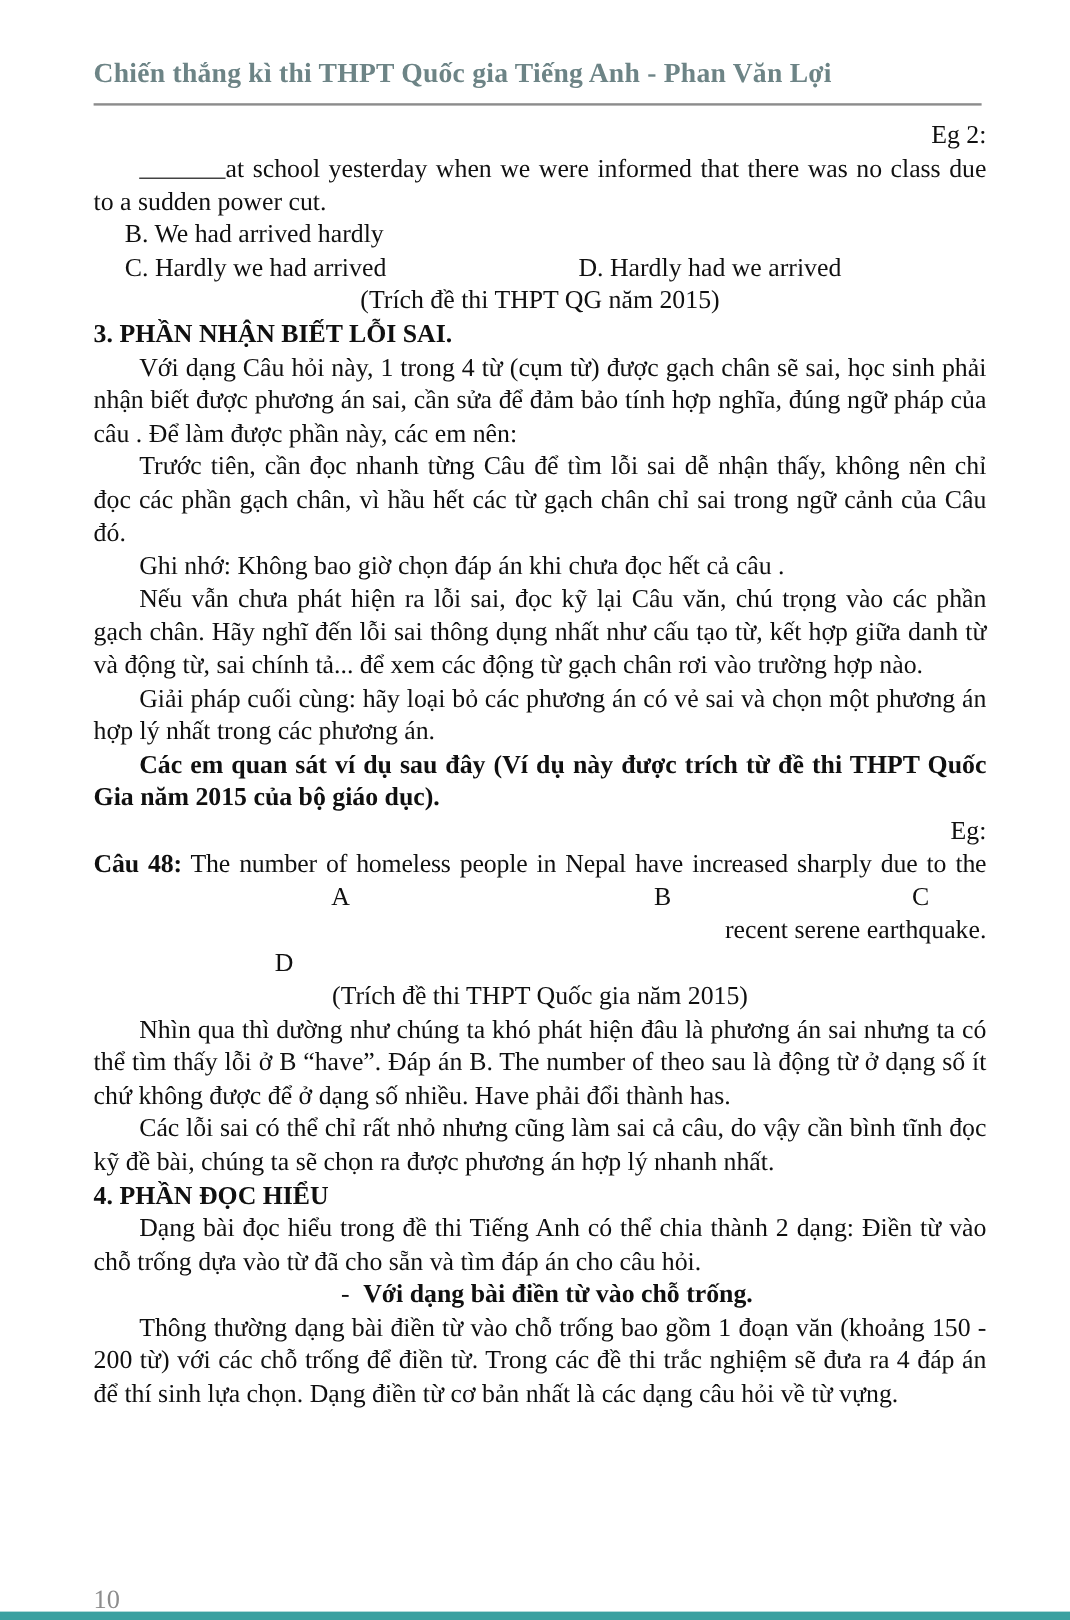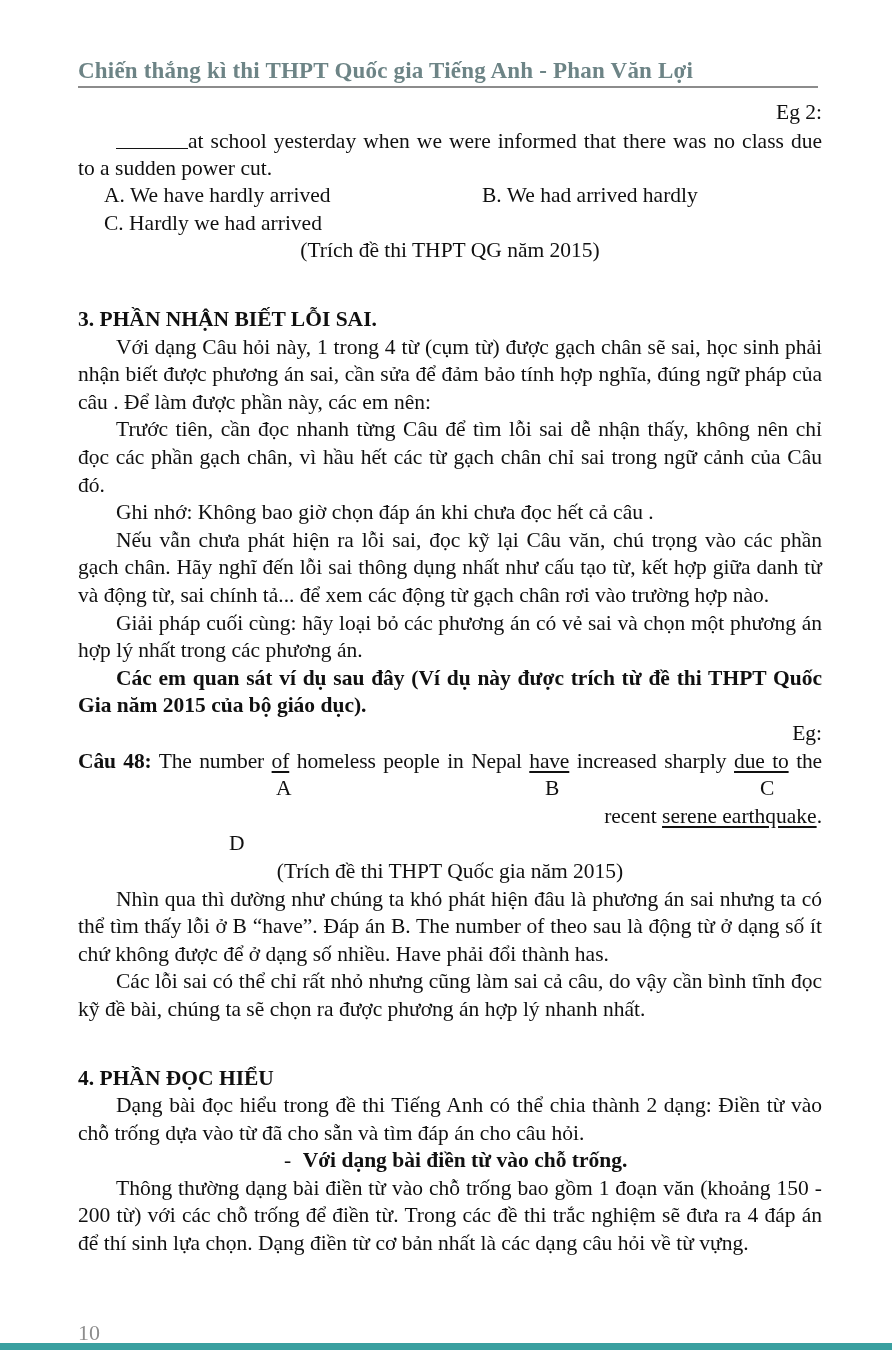--- a/index.html
+++ b/index.html
@@ -9,21 +9,21 @@
     height: 1350px;
     background: #ffffff;
     font-family: "Liberation Serif", "DejaVu Serif", serif;
     color: #101010;
     overflow: hidden;
   }
   
   .header-title {
     position: absolute;
     left: 78px;
-    top: 58px;
+    top: 48px;
     width: 744px;
     font-size: 23px;
     font-weight: bold;
     color: #6d8486;
     letter-spacing: 0.2px;
   }
   .header-rule {
     position: absolute;
     left: 78px;
     top: 86px;
@@ -37,33 +37,33 @@
     left: 78px;
     top: 99px;
     width: 744px;
     font-size: 21.5px;
     line-height: 27.6px;
   }
   .content p, .content h3 { margin: 0; padding: 0; }
   .para { text-align: justify; text-indent: 38px; }
   .flush { text-align: right; }
   .cite { text-align: center; }
-  h3.sec { font-size: 21.5px; font-weight: bold; text-align: left; margin-top: 41px; }
+  h3.sec { font-size: 21.5px; font-weight: bold; text-align: left; }
   .note { font-weight: bold; text-align: justify; text-indent: 38px; }
   .opt-row { display: flex; padding-left: 26px; }
   .opt-row .c1 { width: 378px; flex: 0 0 378px; }
   .opt-row .c2 { flex: 1; }
   .blank {
     display: inline-block;
     width: 72px;
     border-bottom: 1.6px solid #141414;
     height: 1em;
     margin-bottom: -2px;
   }
-  .u { text-decoration: underline; text-underline-offset: 3px; margin-top: 29px; }
+  .u { text-underline-offset: 3px; margin-top: 29px; }
   .cau48-line { text-align: justify; text-align-last: justify; letter-spacing: -0.15px; }
   .letters { position: relative; height: 27.6px; }
   .letters span { position: absolute; top: 0; }
   .pos-a { left: 198px; }
   .pos-b { left: 467px; }
   .pos-c { left: 682px; }
   .pos-d { left: 151px; }
   .bullet-line { padding-left: 26px; text-align: center; }
   .bullet-line .dash { display: inline-block; width: 30px; }
   .bullet-line b { font-weight: bold; }
@@ -92,25 +92,25 @@
   <div class="header-title">Chiến thắng kì thi THPT Quốc gia Tiếng Anh - Phan Văn Lợi</div>
   <div class="header-rule"></div>
 
   <div class="content">
 
     <p class="flush">Eg 2:</p>
 
     <p class="para"><span class="blank"></span><span>at school yesterday when we were informed that there was no class due to a sudden power cut.</span></p>
 
     <div class="opt-row">
-      <span class="c1">A. We have hardly arrived</span>
       <span class="c2">B. We had arrived hardly</span>
     </div>
     <div class="opt-row">
       <span class="c1">C. Hardly we had arrived</span>
+      <span class="c2">D. Hardly had we arrived</span>
     </div>
 
 
     <p class="cite">(Trích đề thi THPT QG năm 2015)</p>
 
     <h3 class="sec">3. PHẦN NHẬN BIẾT LỖI SAI.</h3>
 
     <p class="para">Với dạng Câu hỏi này, 1 trong 4 từ (cụm từ) được gạch chân sẽ sai, học sinh phải nhận biết được phương án sai, cần sửa để đảm bảo tính hợp nghĩa, đúng ngữ pháp của câu . Để làm được phần này, các em nên:</p>
     <p class="para">Trước tiên, cần đọc nhanh từng Câu để tìm lỗi sai dễ nhận thấy, không nên chỉ đọc các phần gạch chân, vì hầu hết các từ gạch chân chỉ sai trong ngữ cảnh của Câu đó.</p>
     <p class="para">Ghi nhớ: Không bao giờ chọn đáp án khi chưa đọc hết cả câu .</p>

